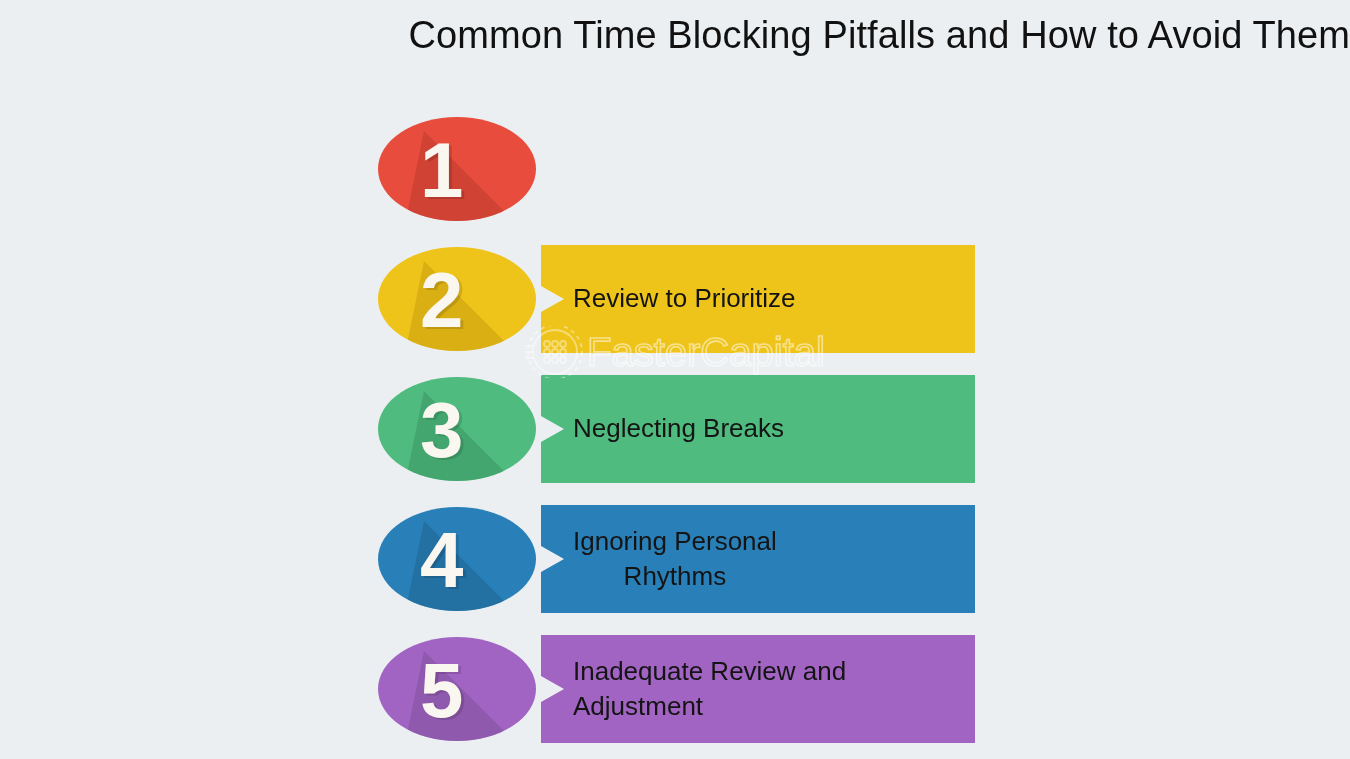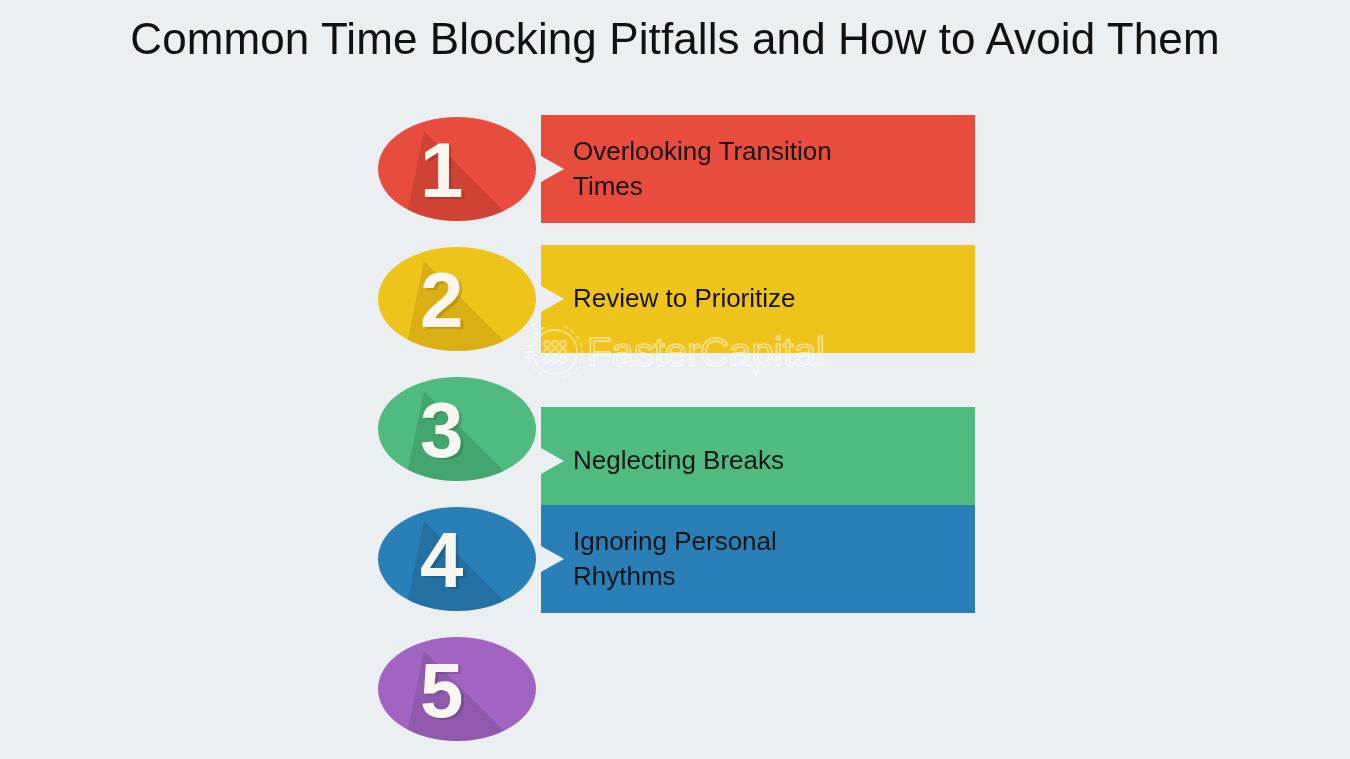--- a/index.html
+++ b/index.html
@@ -7,22 +7,22 @@
   body {
     background:#ECEFF1;
     font-family:"Liberation Sans", sans-serif;
     overflow:hidden;
     position:relative;
   }
 
   #page-title {
     position:absolute;
     left:0; right:0; top:14px;
-    text-align:center;
-    font-size:44px;
+    text-align:right;
+    font-size:38px;
     font-weight:400;
     color:#111111;
     letter-spacing:0.1px;
     white-space:nowrap;
   }
 
   #rows {
     position:absolute;
     left:0; top:104px;
     width:1350px;
@@ -114,24 +114,20 @@
             </clipPath>
           </defs>
           <ellipse cx="79" cy="52" rx="79" ry="52" fill="#E84C3D"></ellipse>
           <g clip-path="url(#clip0)">
             <path d="M46 14 L168 136 L168 190 L10 190 Z" fill="#B93A2E" opacity="0.55"></path>
             <text class="badge-num badge-num-shadow" x="45" y="82">1</text>
           </g>
           <text class="badge-num" x="42" y="80">1</text>
         </svg>
       </div>
-      <div class="bar" style="background: rgb(232, 76, 61);">
-        <div class="bar-label">Overlooking Transition
-Times</div>
-      </div>
     </div>
     <div class="row">
       <div class="badge">
         <svg viewBox="0 0 158 104" xmlns="http://www.w3.org/2000/svg">
           <defs>
             <clipPath id="clip1">
               <ellipse cx="79" cy="52" rx="79" ry="52"></ellipse>
             </clipPath>
           </defs>
           <ellipse cx="79" cy="52" rx="79" ry="52" fill="#EFC41A"></ellipse>
@@ -155,60 +151,64 @@
             </clipPath>
           </defs>
           <ellipse cx="79" cy="52" rx="79" ry="52" fill="#4FBB7E"></ellipse>
           <g clip-path="url(#clip2)">
             <path d="M46 14 L168 136 L168 190 L10 190 Z" fill="#3C9663" opacity="0.55"></path>
             <text class="badge-num badge-num-shadow" x="45" y="82">3</text>
           </g>
           <text class="badge-num" x="42" y="80">3</text>
         </svg>
       </div>
-      <div class="bar" style="background: rgb(79, 187, 126); margin-top: 32px;">
+      <div class="bar" style="background: rgb(79, 187, 126);">
         <div class="bar-label">Neglecting Breaks</div>
       </div>
     </div>
     <div class="row">
       <div class="badge">
         <svg viewBox="0 0 158 104" xmlns="http://www.w3.org/2000/svg">
           <defs>
             <clipPath id="clip3">
               <ellipse cx="79" cy="52" rx="79" ry="52"></ellipse>
             </clipPath>
           </defs>
           <ellipse cx="79" cy="52" rx="79" ry="52" fill="#2980B9"></ellipse>
           <g clip-path="url(#clip3)">
             <path d="M46 14 L168 136 L168 190 L10 190 Z" fill="#1F6392" opacity="0.55"></path>
             <text class="badge-num badge-num-shadow" x="45" y="82">4</text>
           </g>
           <text class="badge-num" x="42" y="80">4</text>
         </svg>
       </div>
-      <div class="bar" style="background: rgb(41, 128, 185);">
+      <div class="bar" style="background: rgb(41, 128, 185); text-align: center;">
         <div class="bar-label">Ignoring Personal
 Rhythms</div>
       </div>
     </div>
     <div class="row">
       <div class="badge">
         <svg viewBox="0 0 158 104" xmlns="http://www.w3.org/2000/svg">
           <defs>
             <clipPath id="clip4">
               <ellipse cx="79" cy="52" rx="79" ry="52"></ellipse>
             </clipPath>
           </defs>
           <ellipse cx="79" cy="52" rx="79" ry="52" fill="#A164C2"></ellipse>
           <g clip-path="url(#clip4)">
             <path d="M46 14 L168 136 L168 190 L10 190 Z" fill="#81509C" opacity="0.55"></path>
             <text class="badge-num badge-num-shadow" x="45" y="82">5</text>
           </g>
           <text class="badge-num" x="42" y="80">5</text>
         </svg>
+      </div>
+      <div class="bar" style="background: rgb(161, 100, 194);">
+        <div class="bar-label">Inadequate Review and
+Adjustment</div>
       </div>
     </div>
   </div>
 
 <div id="watermark">
   <svg viewBox="0 0 360 52" xmlns="http://www.w3.org/2000/svg">
     <g opacity="0.75" fill="none" stroke="#ffffff" stroke-width="1.8">
       <circle cx="34" cy="26" r="22"></circle>
       <circle cx="34" cy="26" r="27" stroke-dasharray="4 4"></circle>
       <circle cx="26" cy="18" r="3"></circle>

